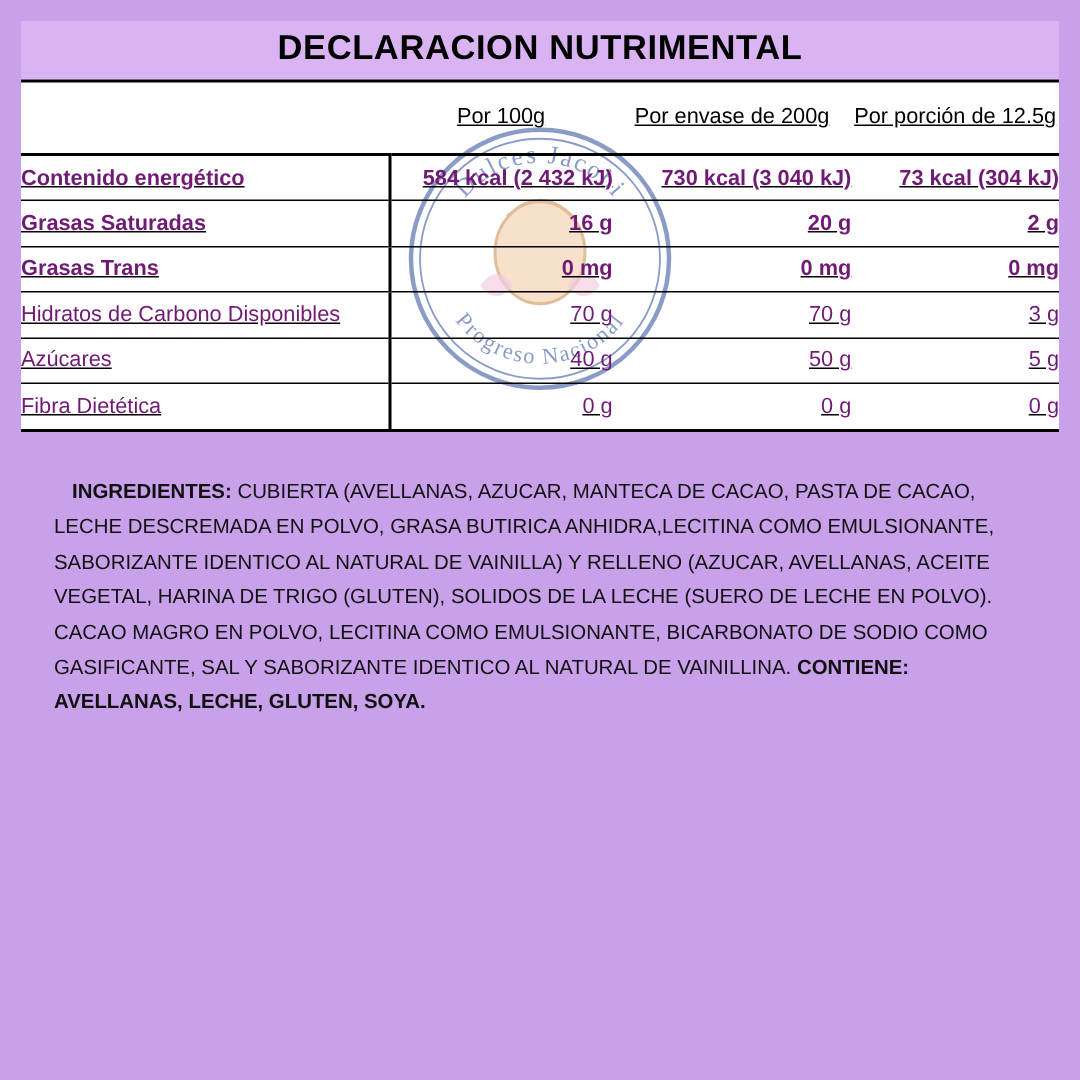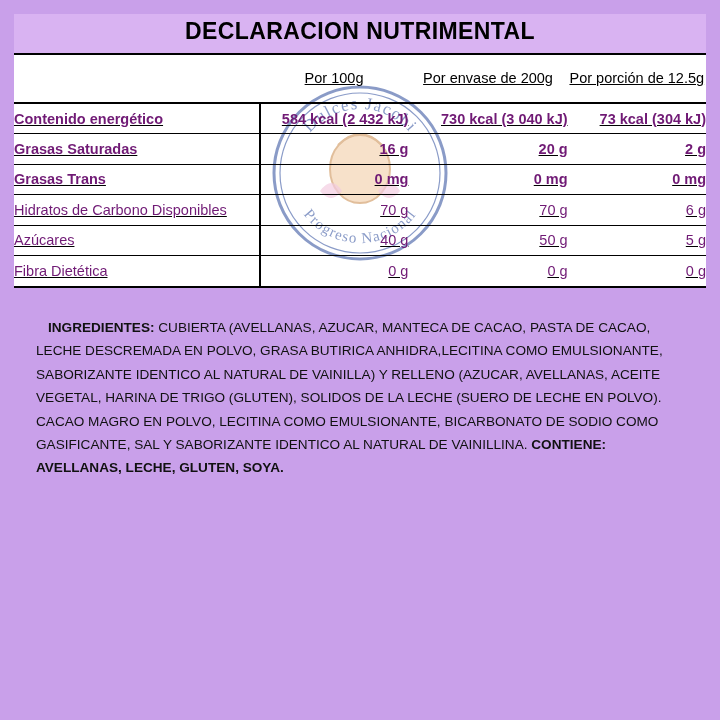--- a/index.html
+++ b/index.html
@@ -174,21 +174,21 @@
         <tr class="data-row bold">
           <td class="label">Grasas Trans</td>
           <td class="val">0 mg</td>
           <td class="val">0 mg</td>
           <td class="val">0 mg</td>
         </tr>
         <tr class="data-row">
           <td class="label">Hidratos de Carbono Disponibles</td>
           <td class="val">70 g</td>
           <td class="val">70 g</td>
-          <td class="val">6 g</td>
+          <td class="val">3 g</td>
         </tr>
         <tr class="data-row">
           <td class="label">Azúcares</td>
           <td class="val">40 g</td>
           <td class="val">50 g</td>
           <td class="val">5 g</td>
         </tr>
         <tr class="data-row">
           <td class="label">Fibra Dietética</td>
           <td class="val">0 g</td>

